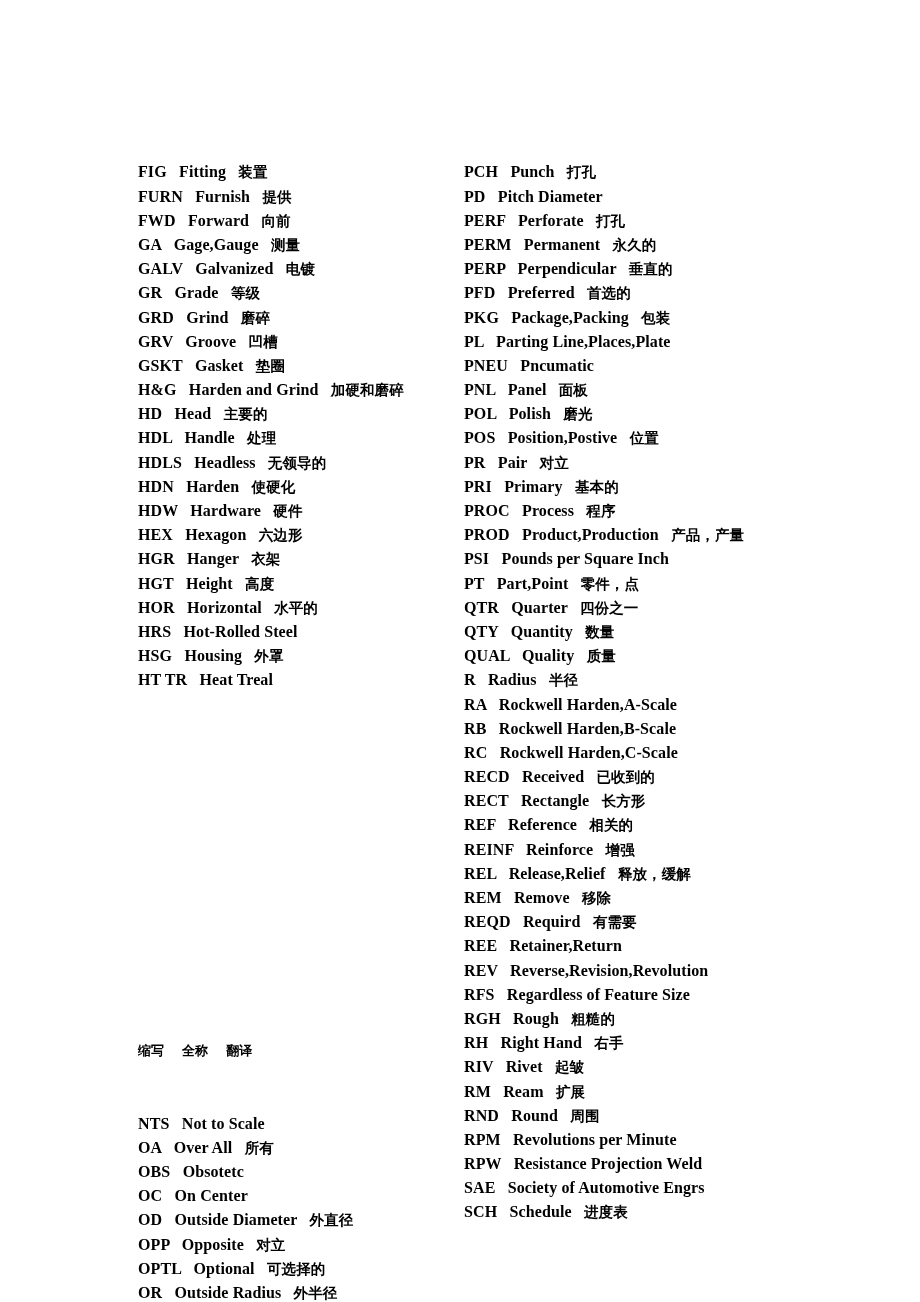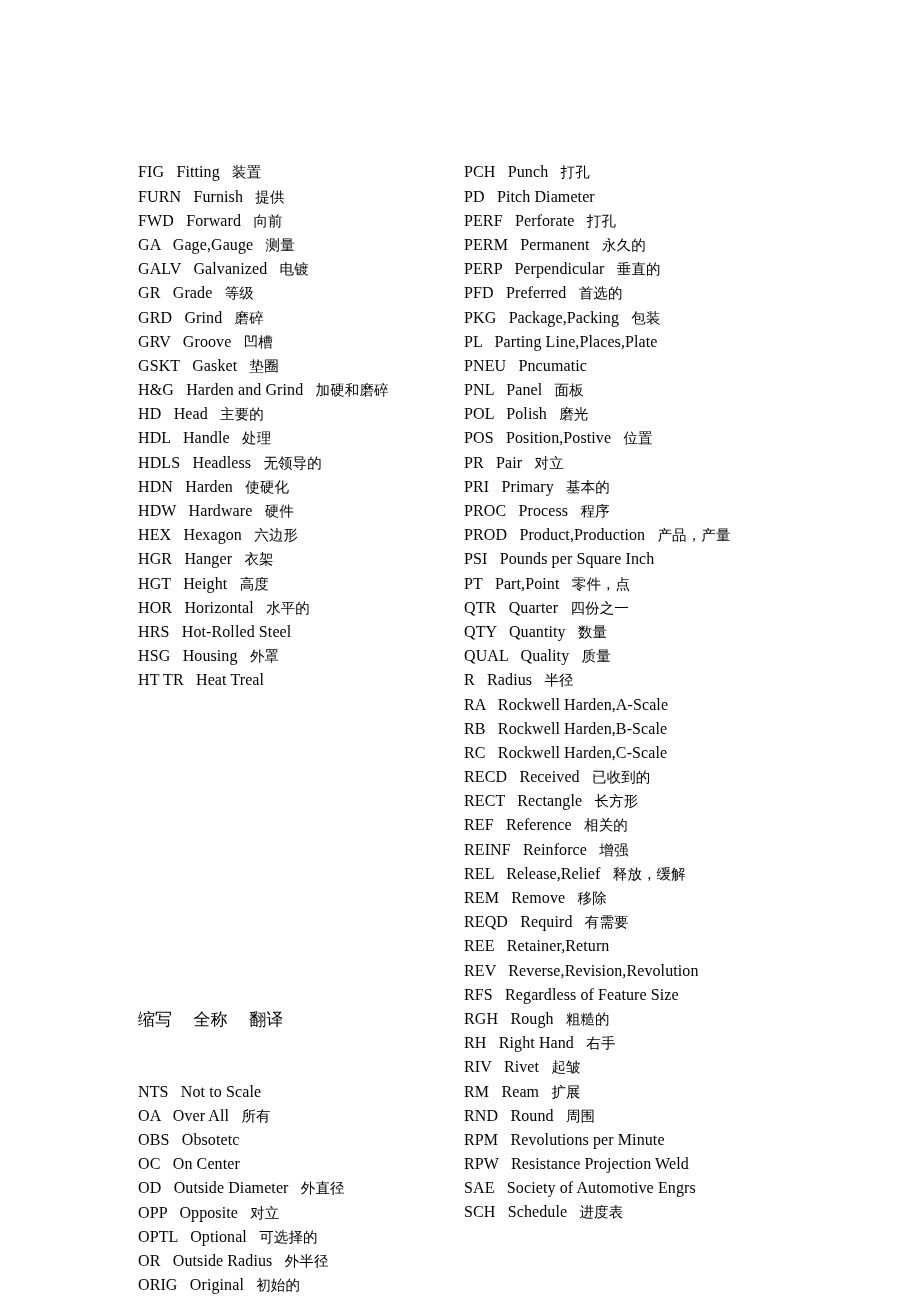--- a/index.html
+++ b/index.html
@@ -15,20 +15,21 @@
     color: #000000;
     overflow: hidden;
   }
 
   .page {
     position: absolute;
     left: 0;
     top: 0;
     width: 920px;
     height: 1302px;
+    font-weight: bold;
   }
 
   .column {
     position: absolute;
     top: 112px;
     font-size: 16px;
     line-height: 24.2px;
     white-space: pre;
     font-family: "Liberation Serif", "DejaVu Serif", serif;
   }
@@ -59,21 +60,22 @@
   .spacer {
     display: block;
     height: 24.2px;
   }
 
   .section-head {
     display: block;
     height: 24.2px;
     white-space: pre;
     font-family: "DejaVu Sans", "Liberation Sans", sans-serif;
-    font-size: 17px;
+    font-size: 13px;
+    margin-top: 32px;
   }
 </style>
 </head>
 <body>
 
 <div class="page">
 
   <div class="column left">
     <div><div class="entry"><span class="abbr">FIG</span>   <span class="full">Fitting</span>   <span class="trans">装置</span></div><div class="entry"><span class="abbr">FURN</span>   <span class="full">Furnish</span>   <span class="trans">提供</span></div><div class="entry"><span class="abbr">FWD</span>   <span class="full">Forward</span>   <span class="trans">向前</span></div><div class="entry"><span class="abbr">GA</span>   <span class="full">Gage,Gauge</span>   <span class="trans">测量</span></div><div class="entry"><span class="abbr">GALV</span>   <span class="full">Galvanized</span>   <span class="trans">电镀</span></div><div class="entry"><span class="abbr">GR</span>   <span class="full">Grade</span>   <span class="trans">等级</span></div><div class="entry"><span class="abbr">GRD</span>   <span class="full">Grind</span>   <span class="trans">磨碎</span></div><div class="entry"><span class="abbr">GRV</span>   <span class="full">Groove</span>   <span class="trans">凹槽</span></div><div class="entry"><span class="abbr">GSKT</span>   <span class="full">Gasket</span>   <span class="trans">垫圈</span></div><div class="entry"><span class="abbr">H&amp;G</span>   <span class="full">Harden and Grind</span>   <span class="trans">加硬和磨碎</span></div><div class="entry"><span class="abbr">HD</span>   <span class="full">Head</span>   <span class="trans">主要的</span></div><div class="entry"><span class="abbr">HDL</span>   <span class="full">Handle</span>   <span class="trans">处理</span></div><div class="entry"><span class="abbr">HDLS</span>   <span class="full">Headless</span>   <span class="trans">无领导的</span></div><div class="entry"><span class="abbr">HDN</span>   <span class="full">Harden</span>   <span class="trans">使硬化</span></div><div class="entry"><span class="abbr">HDW</span>   <span class="full">Hardware</span>   <span class="trans">硬件</span></div><div class="entry"><span class="abbr">HEX</span>   <span class="full">Hexagon</span>   <span class="trans">六边形</span></div><div class="entry"><span class="abbr">HGR</span>   <span class="full">Hanger</span>   <span class="trans">衣架</span></div><div class="entry"><span class="abbr">HGT</span>   <span class="full">Height</span>   <span class="trans">高度</span></div><div class="entry"><span class="abbr">HOR</span>   <span class="full">Horizontal</span>   <span class="trans">水平的</span></div><div class="entry"><span class="abbr">HRS</span>   <span class="full">Hot-Rolled Steel</span></div><div class="entry"><span class="abbr">HSG</span>   <span class="full">Housing</span>   <span class="trans">外罩</span></div><div class="entry"><span class="abbr">HT TR</span>   <span class="full">Heat Treal</span></div></div>
     <div><div class="spacer"></div><div class="spacer"></div><div class="spacer"></div><div class="spacer"></div><div class="spacer"></div><div class="spacer"></div><div class="spacer"></div><div class="spacer"></div><div class="spacer"></div></div>

